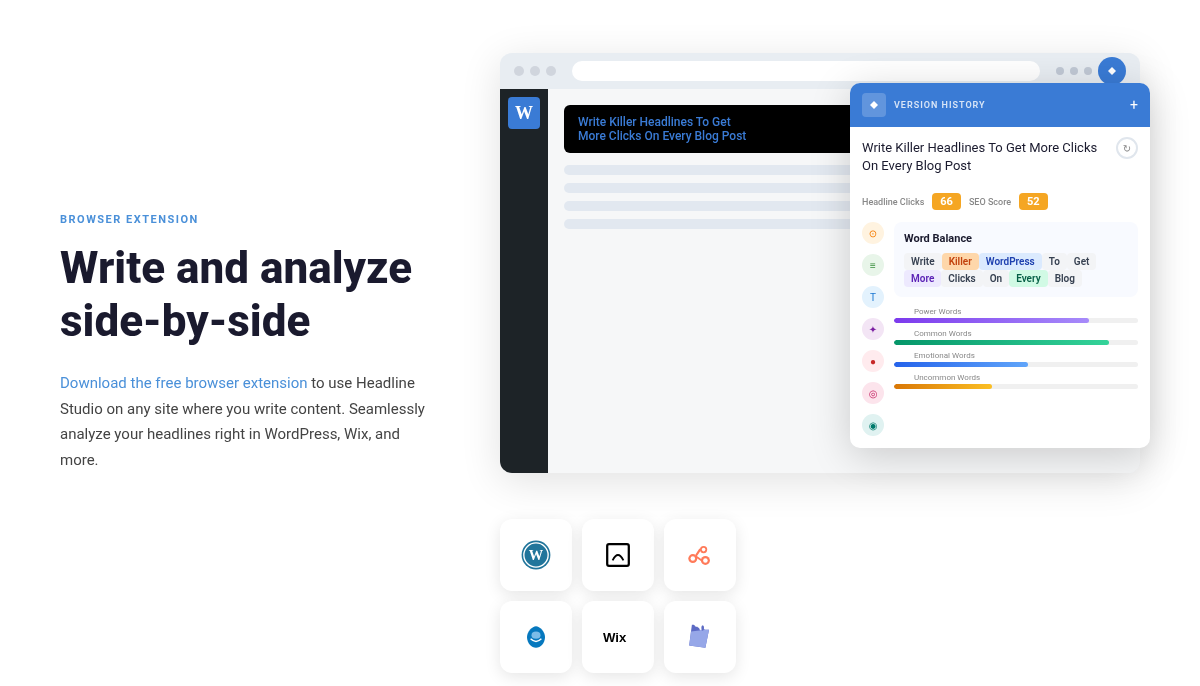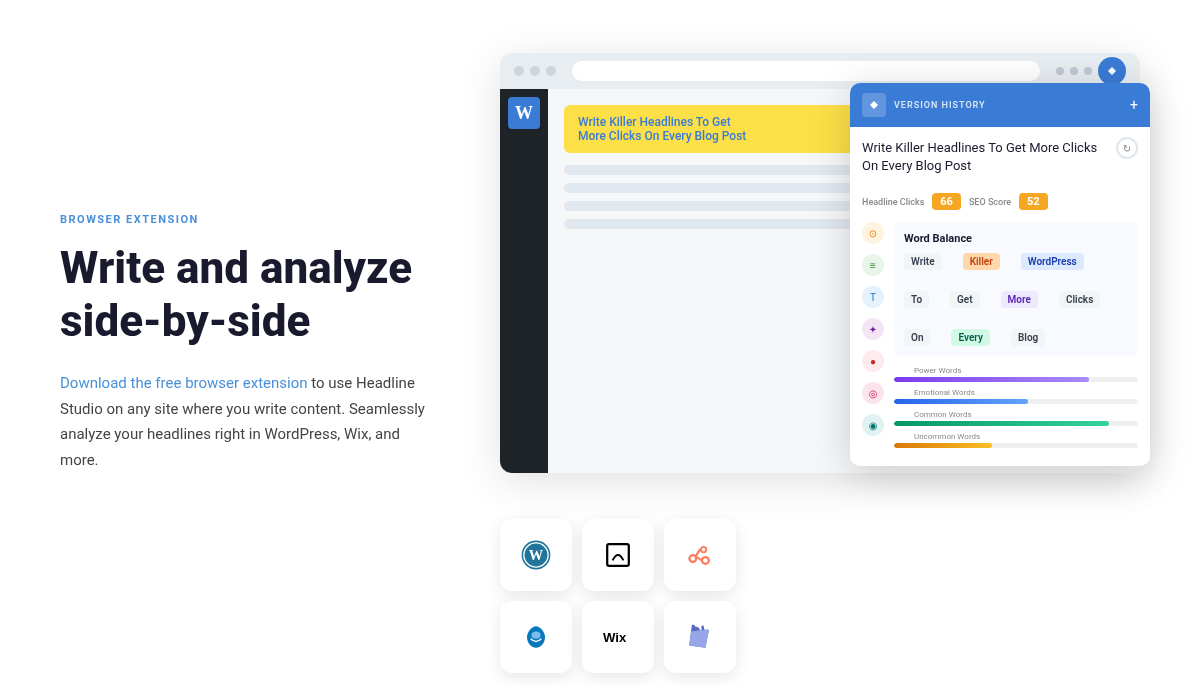--- a/index.html
+++ b/index.html
@@ -159,21 +159,21 @@
     .content-area {
       flex: 1;
       background: #f6f7f8;
       padding: 16px;
       position: relative;
       overflow: hidden;
     }
 
     
     .headline-input-area {
-      background: #fde047;
+      background: #000000;
       border-radius: 6px;
       padding: 10px 14px;
       margin-bottom: 12px;
       display: flex;
       align-items: center;
       gap: 8px;
     }
 
     .headline-text-in-browser {
       font-size: 12px;
@@ -336,21 +336,21 @@
     .wb-title {
       font-size: 11px;
       font-weight: 700;
       color: #1a1a2e;
       margin-bottom: 8px;
     }
 
     .word-tags {
       display: flex;
       flex-wrap: wrap;
-      gap: 21px;
+      gap: 0;
       text-align: right;
     }
 
     .word-tag {
       padding: 3px 7px;
       border-radius: 4px;
       font-size: 10px;
       font-weight: 600;
     }
 
@@ -599,29 +599,29 @@
             </div>
 
             <div class="bar-metrics">
               <div class="bar-metric">
                 <div class="bar-metric-label">Power Words</div>
                 <div class="bar-track">
                   <div class="bar-fill bar-purple" style="width:80%"></div>
                 </div>
               </div>
               <div class="bar-metric">
+                <div class="bar-metric-label">Common Words</div>
+                <div class="bar-track">
+                  <div class="bar-fill bar-green" style="width:88%"></div>
+                </div>
+              </div>
+              <div class="bar-metric">
                 <div class="bar-metric-label">Emotional Words</div>
                 <div class="bar-track">
                   <div class="bar-fill bar-blue" style="width:55%"></div>
-                </div>
-              </div>
-              <div class="bar-metric">
-                <div class="bar-metric-label">Common Words</div>
-                <div class="bar-track">
-                  <div class="bar-fill bar-green" style="width:88%"></div>
                 </div>
               </div>
               <div class="bar-metric">
                 <div class="bar-metric-label">Uncommon Words</div>
                 <div class="bar-track">
                   <div class="bar-fill bar-orange" style="width:40%"></div>
                 </div>
               </div>
             </div>
           </div>

